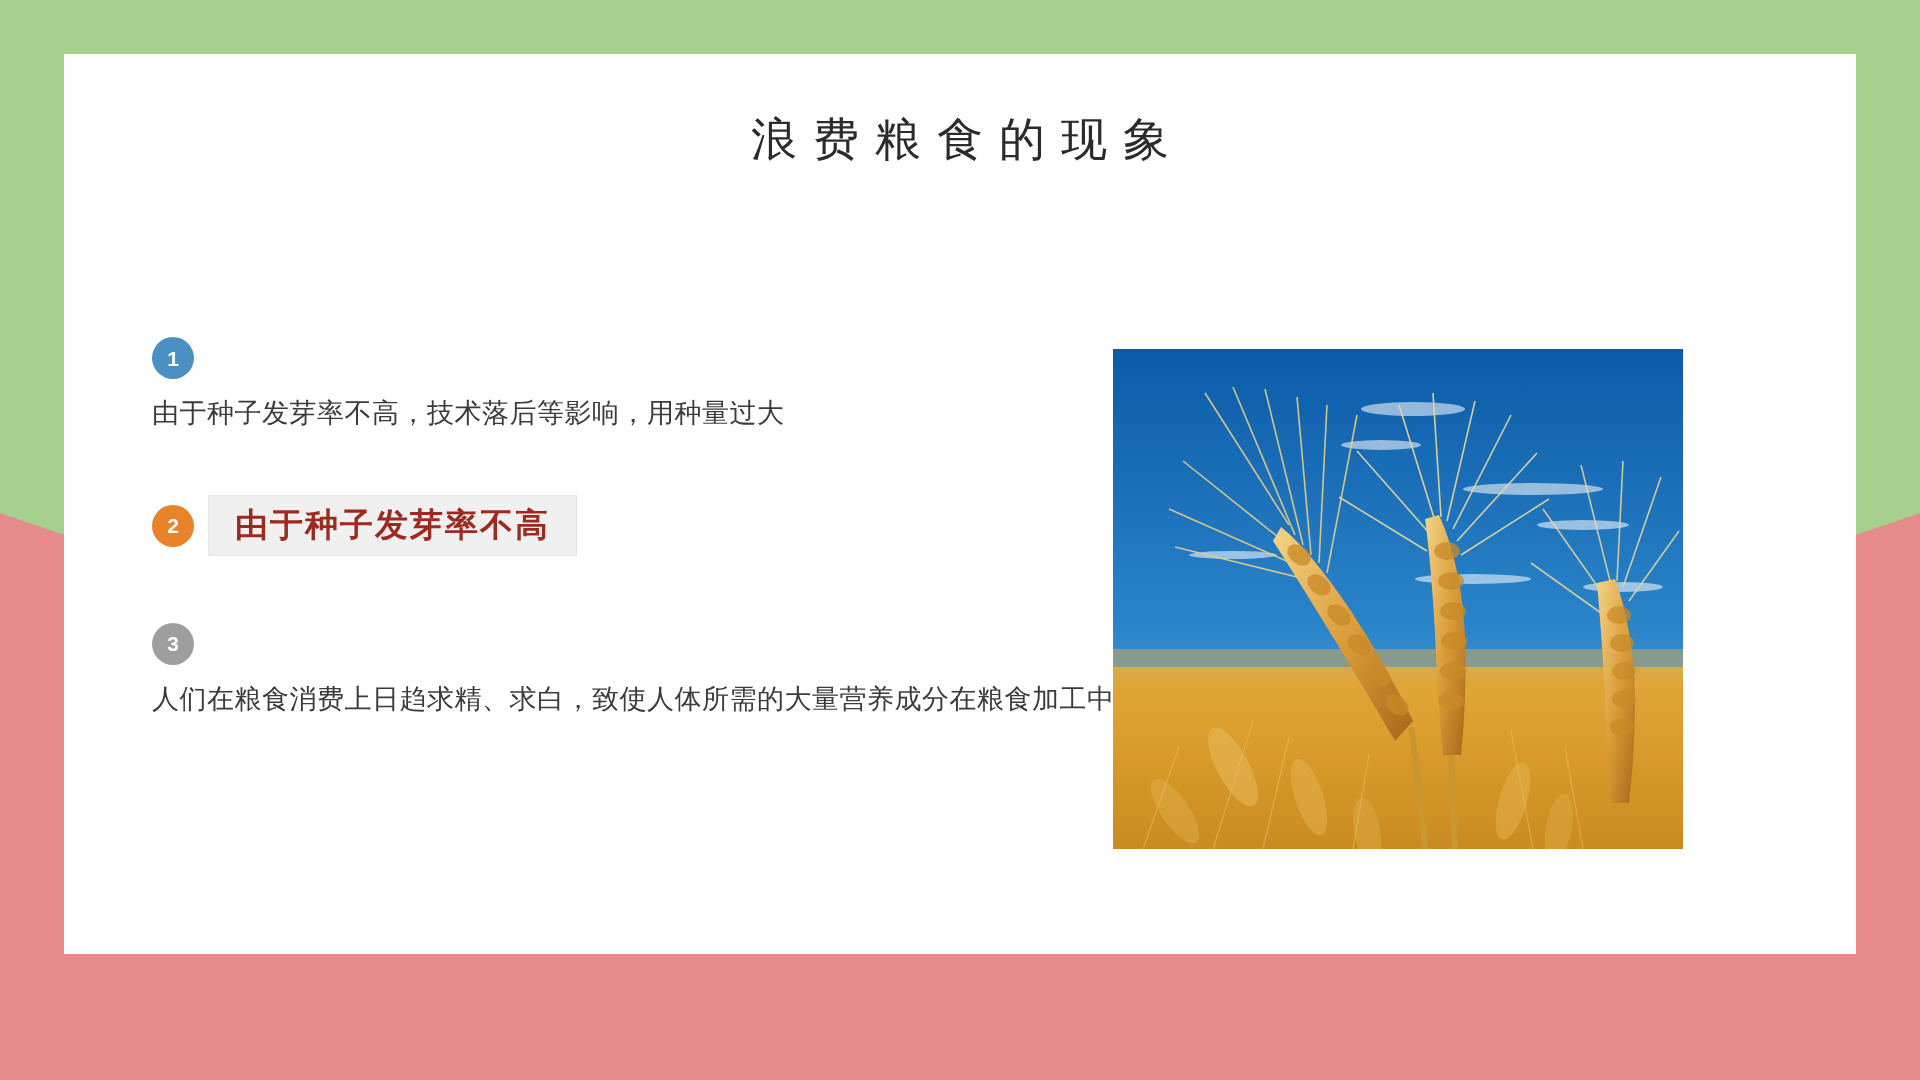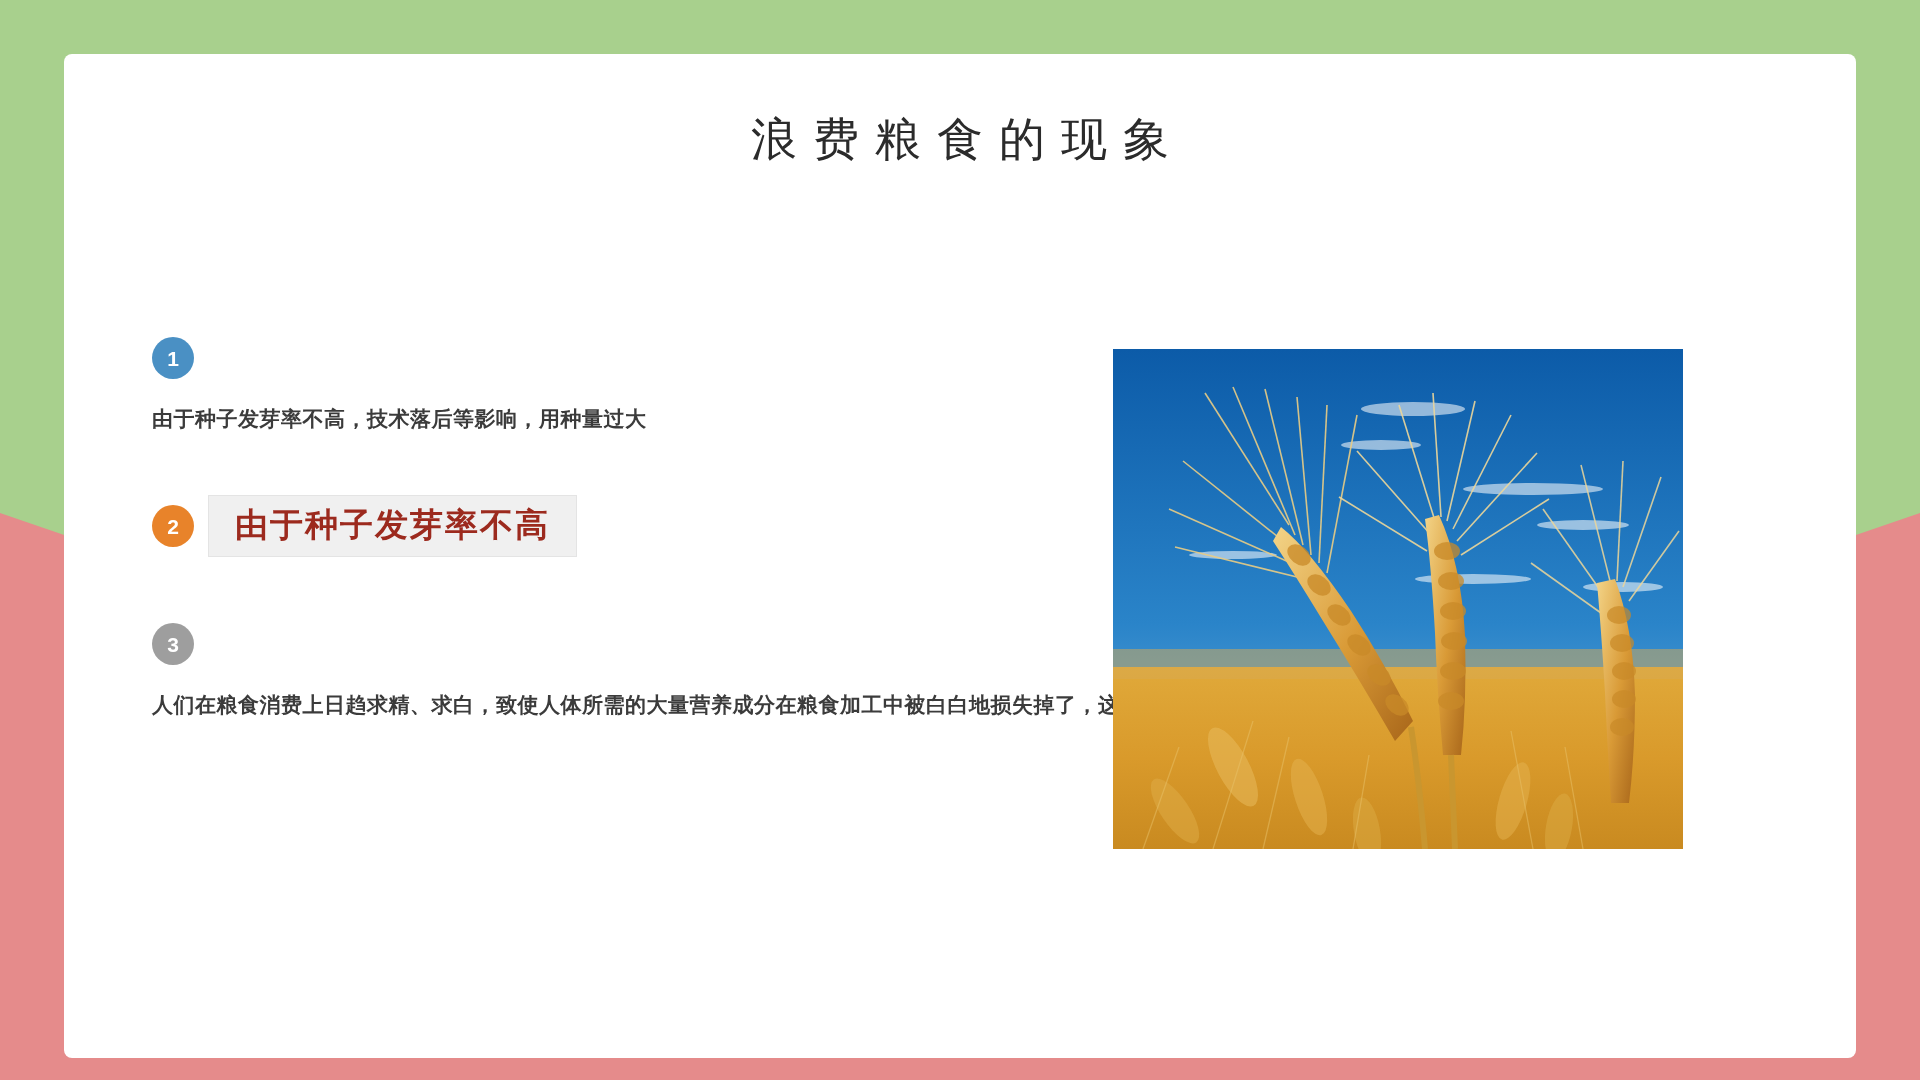--- a/index.html
+++ b/index.html
@@ -32,23 +32,22 @@
     background: #e58b8b;
     clip-path: polygon(0% 47.5%, 50% 78%, 100% 47.5%, 100% 100%, 0% 100%);
   }
 
   
   .card {
     position: absolute;
     left: 64px;
     top: 54px;
     width: 1792px;
-    height: 1004px;
+    height: 900px;
     background: #ffffff;
-    border-radius: 8px;
   }
 
   .slide-title {
     position: absolute;
     left: 0;
     top: 58px;
     width: 1792px;
     text-align: center;
     font-size: 46px;
     font-weight: 400;
@@ -107,27 +106,26 @@
     border: 1px solid #e4e4e4;
     padding: 8px 26px 10px 26px;
     font-size: 33px;
     font-weight: 700;
     letter-spacing: 2px;
     line-height: 1.25;
     white-space: nowrap;
   }
 
   .bullet-desc {
-    margin-top: 16px;
-    font-size: 21px;
+    margin-top: 6px;
+    font-size: 27px;
     color: #3b3b3b;
     line-height: 1.62;
     letter-spacing: 0.5px;
     max-width: 1610px;
-    font-weight: bold;
   }
 
   
   .bullet-block.wide .bullet-desc {
     width: 1600px;
   }
 
   
   .photo {
     position: absolute;

